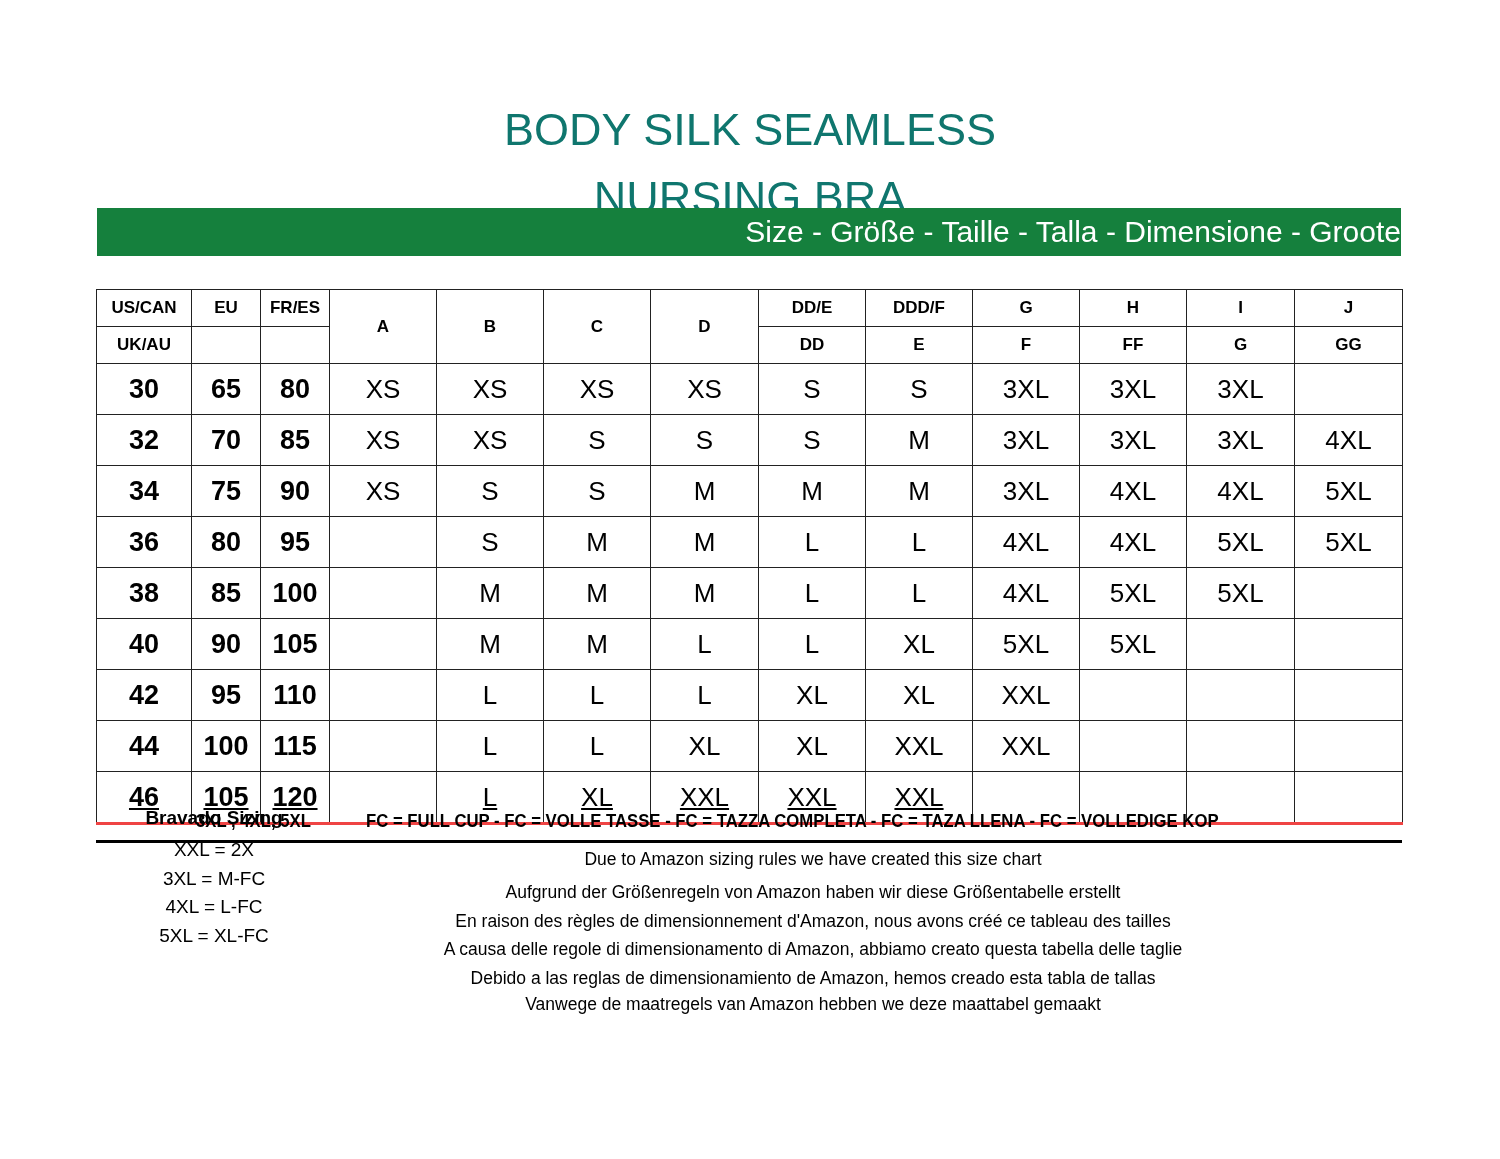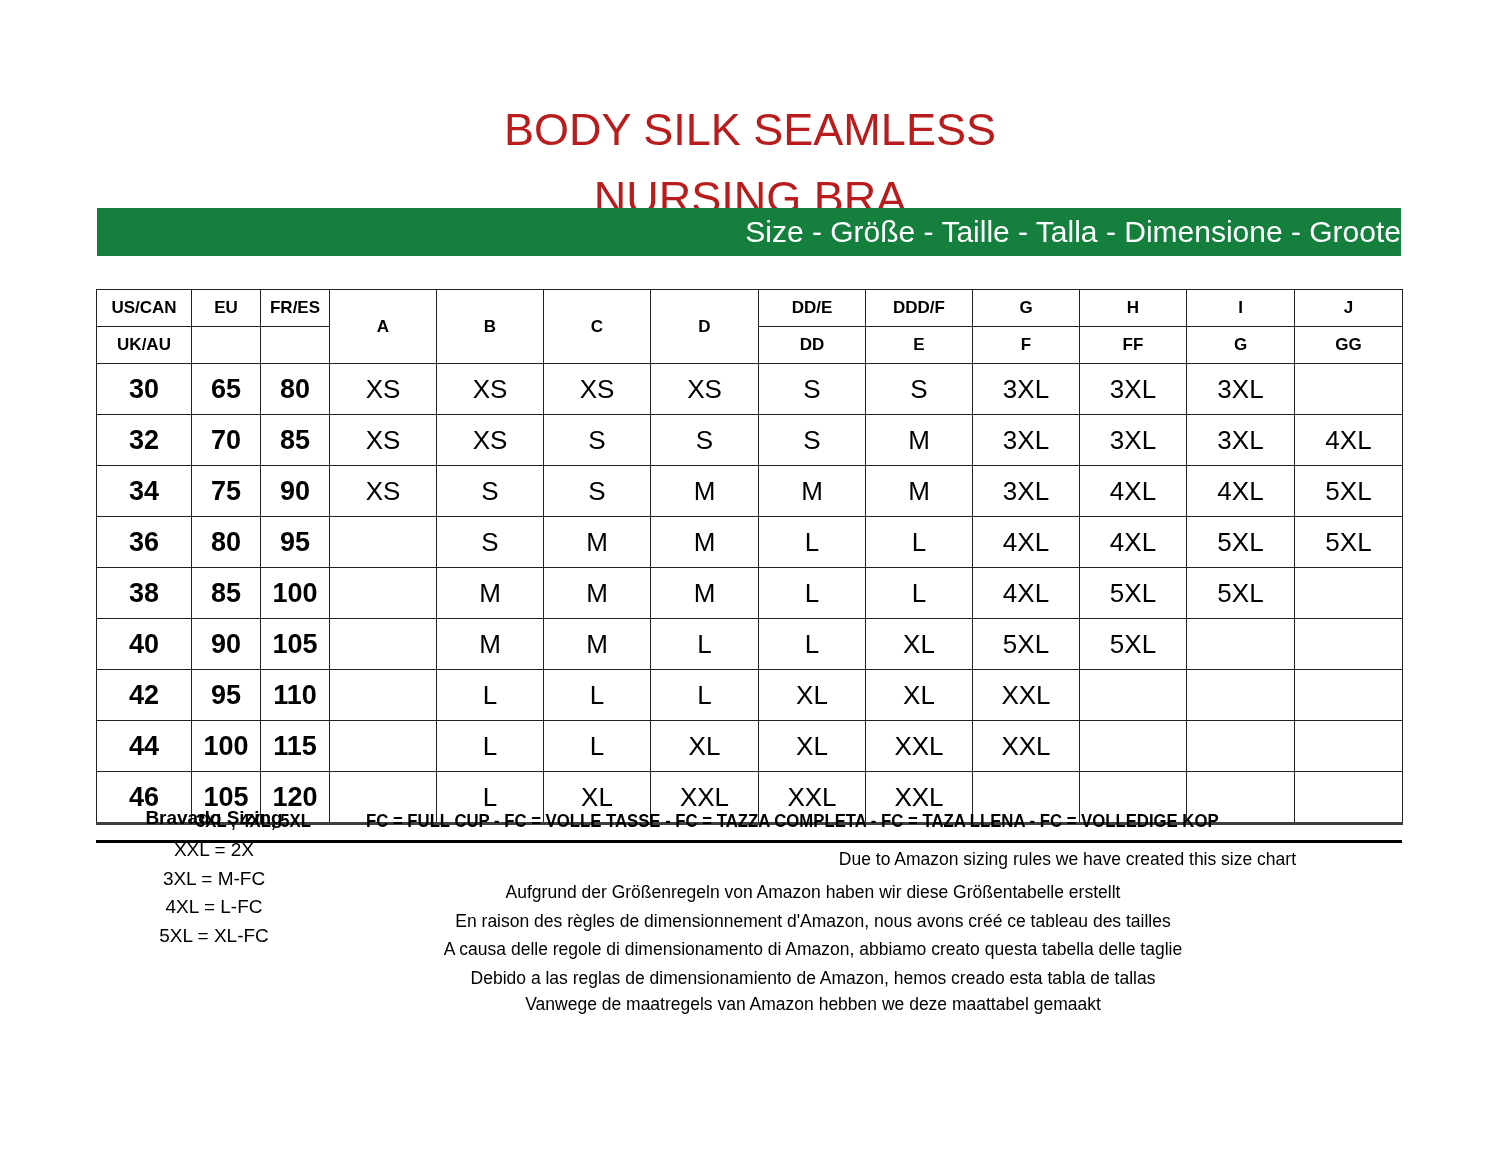--- a/index.html
+++ b/index.html
@@ -13,21 +13,21 @@
       position: relative;
       overflow: hidden;
       font-family: "Liberation Sans", sans-serif;
       color: #000;
     }
     .title {
       position: absolute;
       left: 0;
       width: 1500px;
       text-align: center;
-      color: #b91c1c;
+      color: #0f766e;
       font-family: "Liberation Sans", sans-serif;
       font-size: 45px;
       line-height: 52px;
       font-weight: normal;
       letter-spacing: 0px;
     }
     .title-1 { top: 104px; }
     .title-2 { top: 172px; }
     .banner {
       position: absolute;
@@ -70,21 +70,22 @@
     .data td {
       height: 50px;
       font-size: 26px;
       font-family: "Liberation Sans", sans-serif;
     }
     .data td.num {
       font-weight: bold;
       font-size: 27px;
     }
     table.size-table tr.last td {
-      border-bottom: 3px solid #404040;
+      border-bottom: 3px solid #ef4444;
+      text-decoration: underline;
     }
     .fc-line {
       position: absolute;
       top: 808px;
       left: 0;
       width: 1500px;
       height: 28px;
       font-weight: bold;
       font-size: 19px;
       font-family: "Liberation Sans", sans-serif;
@@ -135,21 +136,20 @@
       left: 330px;
       top: 846px;
       width: 966px;
       text-align: center;
       font-family: "Liberation Sans", sans-serif;
       font-size: 17.5px;
     }
     .notes .n-first {
       line-height: 26px;
       height: 32px;
-      text-align: right;
     }
     .notes .n-line {
       line-height: 28.5px;
     }
     .notes .n-line.tight {
       line-height: 24px;
     }
   </style>
 </head>
 <body>

